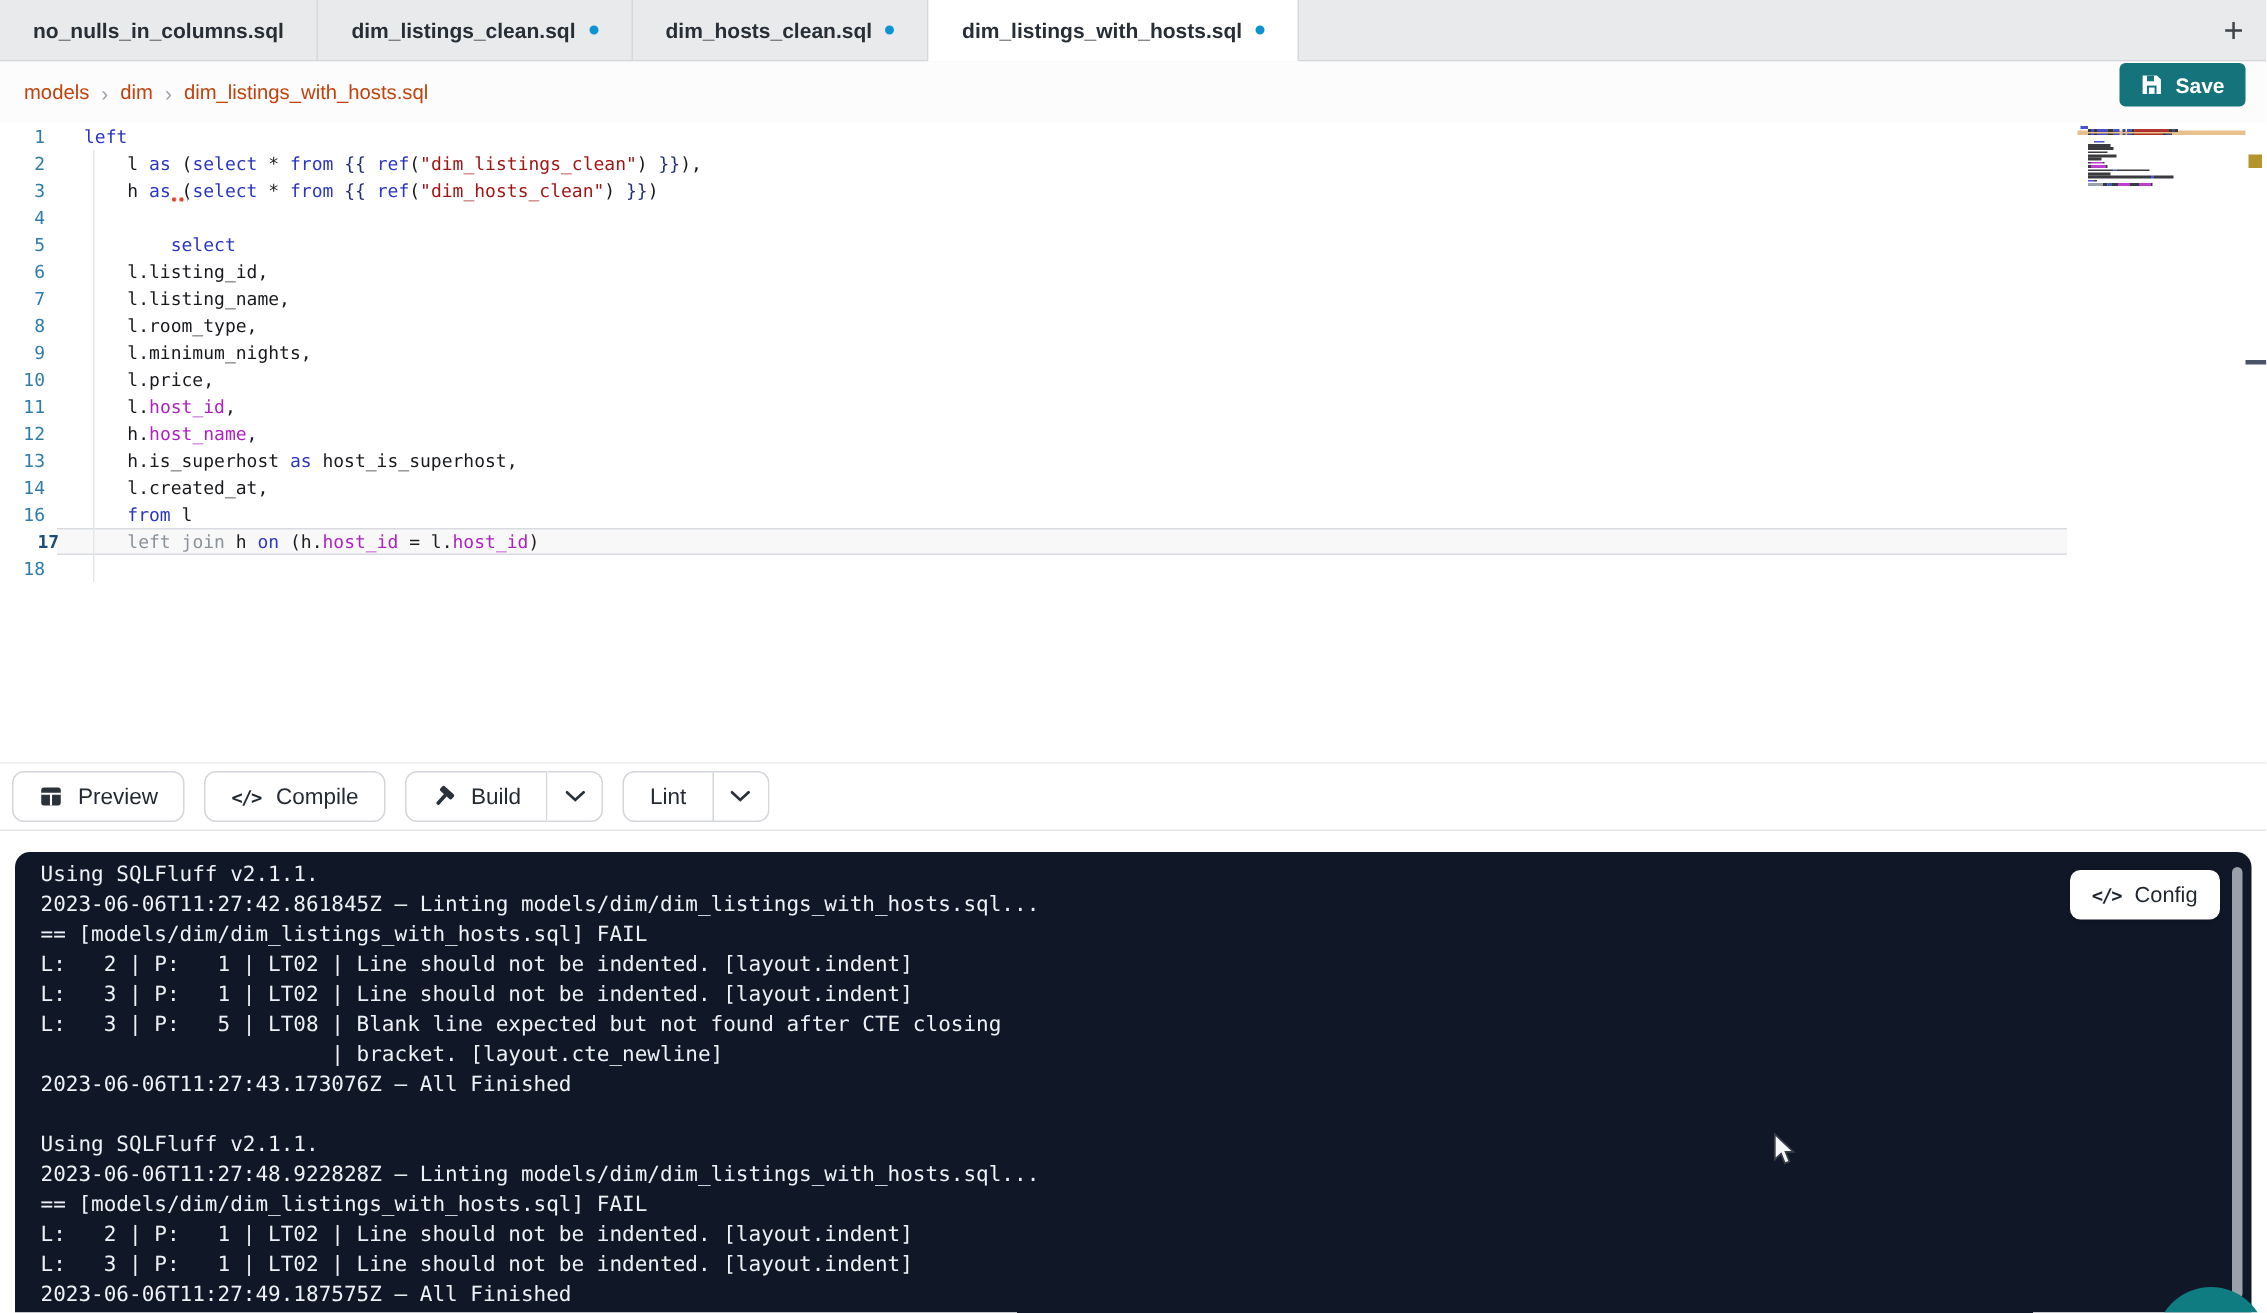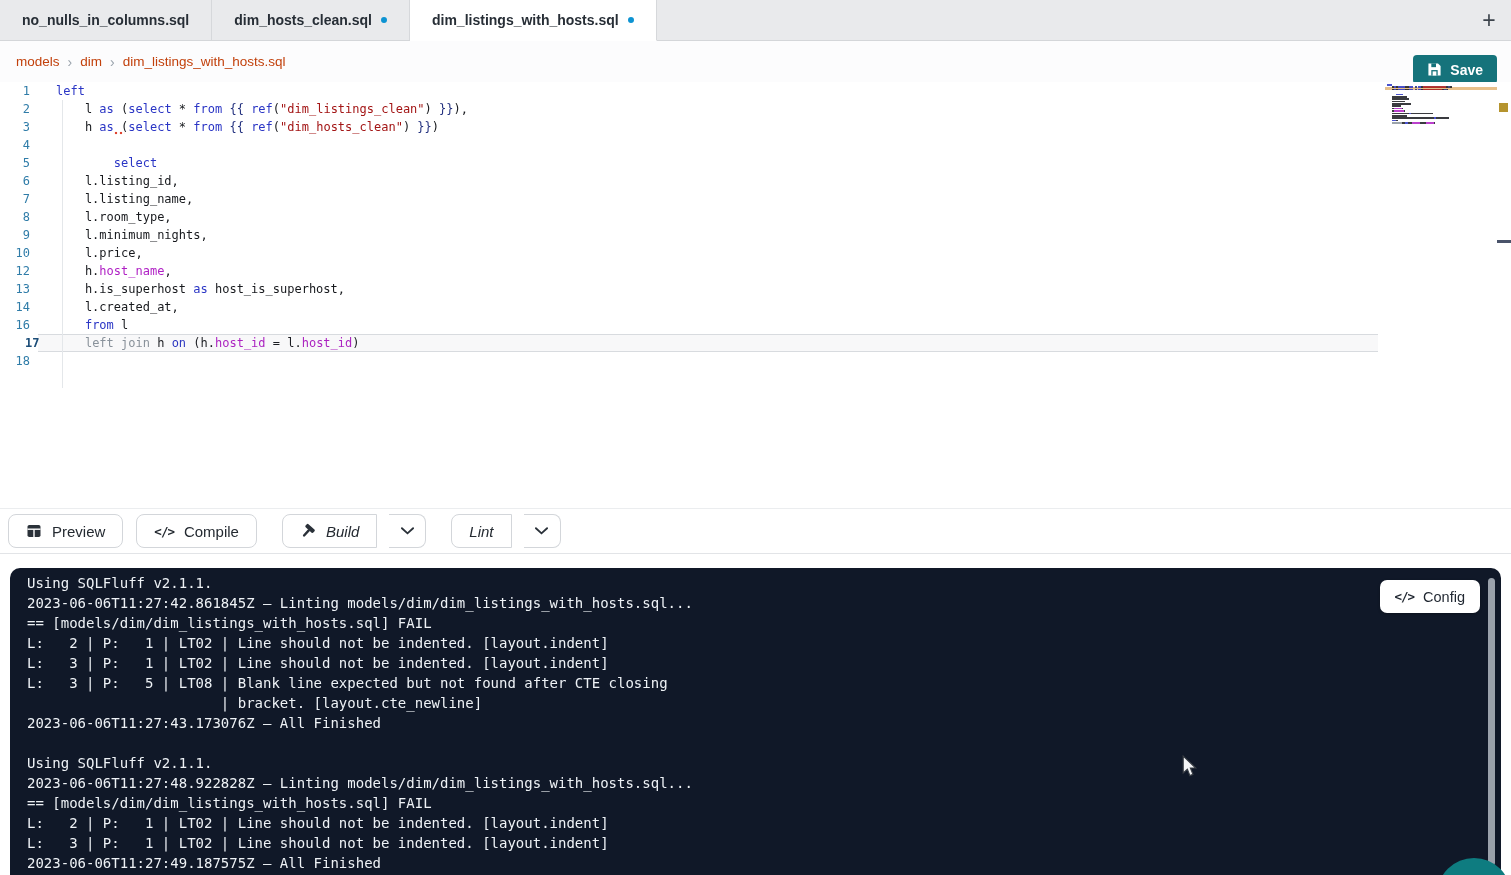--- a/index.html
+++ b/index.html
@@ -31,21 +31,21 @@
   }
 
   
   .crumbbar {
     position:absolute; top:41px; left:0; right:0; height:41px;
     background:#fcfcfd; display:flex; align-items:center; padding:0 16px;
   }
   .crumb { font-size:13.5px; color:#c2410c; }
   .crumb-sep { color:#9aa3ac; margin:0 8px; font-size:14px; }
   .save-btn {
-    position:absolute; right:14px; top:14px; height:29px;
+    position:absolute; right:14px; top:1px; height:29px;
     background:var(--teal); color:#fff; border:none; border-radius:4px;
     display:flex; align-items:center; gap:8px; padding:0 14px;
     font-size:14px; font-weight:700; font-family:inherit; cursor:pointer;
   }
 
   
   .editor { position:absolute; top:82px; left:0; width:1511px; height:426px; background:#fff; }
   .code-lines { position:absolute; top:0; left:0; right:0; font-family:"DejaVu Sans Mono", monospace; font-size:12px; line-height:18px; }
   .crow { position:relative; display:flex; height:18px; }
   .gutter-num { flex:0 0 30px; width:30px; text-align:right; color:var(--lnum); font-size:12px; }
@@ -79,21 +79,21 @@
     border-top:1px solid #ebedef; border-bottom:1px solid #e2e4e7;
     display:flex; align-items:center; padding-left:8px;
   }
   .btn {
     height:34px; border:1px solid #d3d6da; border-radius:8px; background:#fff;
     display:inline-flex; align-items:center; gap:10px; padding:0 17px;
     font-size:15px; color:#242a31; font-weight:500; font-family:inherit; cursor:pointer;
   }
   .btn + .btn, .split { margin-left:13px; }
   .split { display:inline-flex; margin-right:0; }
-  .split .btn { margin-left:12px;font-style:italic; }
+  .split .btn { margin-left:0; }
   .split .main { border-radius:8px 0 0 8px; }
   .split .chev { border-radius:0 8px 8px 0; border-left:none; width:37px; padding:0; justify-content:center; }
   .code-glyph { font-family:"DejaVu Sans Mono", monospace; font-weight:700; font-size:12.5px; letter-spacing:-1px; }
 
   .panel-tabs { display:flex; align-items:stretch; height:100%; margin-left:32px; }
   .ptab {
     display:flex; align-items:center; padding:0 12px; margin-right:9px;
     font-size:15px; color:#2a3138; border-bottom:3.5px solid transparent; cursor:pointer;
   }
   .ptab.active { border-bottom-color:var(--underline); }
@@ -119,20 +119,24 @@
 </style>
 </head>
 <body>
 
 <div class="window">
 
   <div class="tabbar">
     <div id="file-tabs" style="display:flex;align-items:stretch;">
         <div class="ftab">
           <span>no_nulls_in_columns.sql</span>
+        </div>
+        <div class="ftab">
+          <span>dim_listings_clean.sql</span>
+          <span class="dirty-dot"></span>
         </div>
         <div class="ftab">
           <span>dim_hosts_clean.sql</span>
           <span class="dirty-dot"></span>
         </div>
         <div class="ftab active">
           <span>dim_listings_with_hosts.sql</span>
           <span class="dirty-dot"></span>
         </div>
       </div>
@@ -195,20 +199,24 @@
           <span class="gutter-num">8</span>
           <span class="ctext"><span class="tk-d">    l.room_type,</span></span>
         </div>
         <div class="crow">
           <span class="gutter-num">9</span>
           <span class="ctext"><span class="tk-d">    l.minimum_nights,</span></span>
         </div>
         <div class="crow">
           <span class="gutter-num">10</span>
           <span class="ctext"><span class="tk-d">    l.price,</span></span>
+        </div>
+        <div class="crow">
+          <span class="gutter-num">11</span>
+          <span class="ctext"><span class="tk-d">    l.</span><span class="tk-m">host_id</span><span class="tk-d">,</span></span>
         </div>
         <div class="crow">
           <span class="gutter-num">12</span>
           <span class="ctext"><span class="tk-d">    h.</span><span class="tk-m">host_name</span><span class="tk-d">,</span></span>
         </div>
         <div class="crow">
           <span class="gutter-num">13</span>
           <span class="ctext"><span class="tk-d">    h.is_superhost </span><span class="tk-k">as</span><span class="tk-d"> host_is_superhost,</span></span>
         </div>
         <div class="crow">

